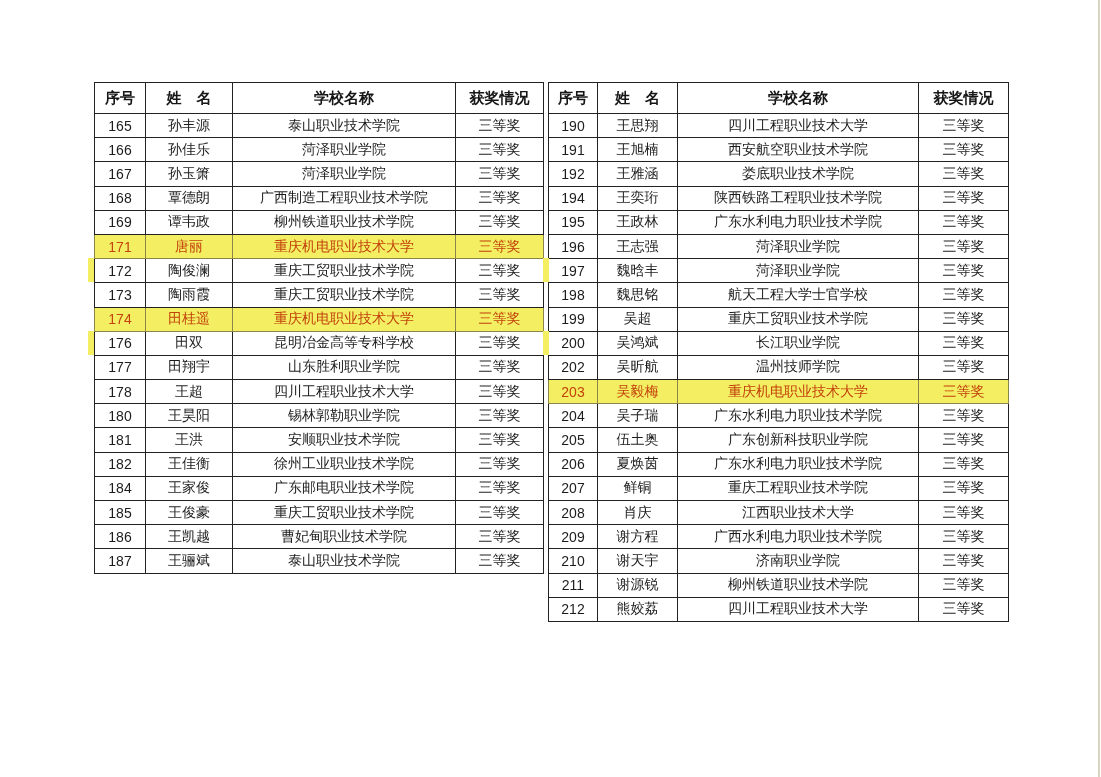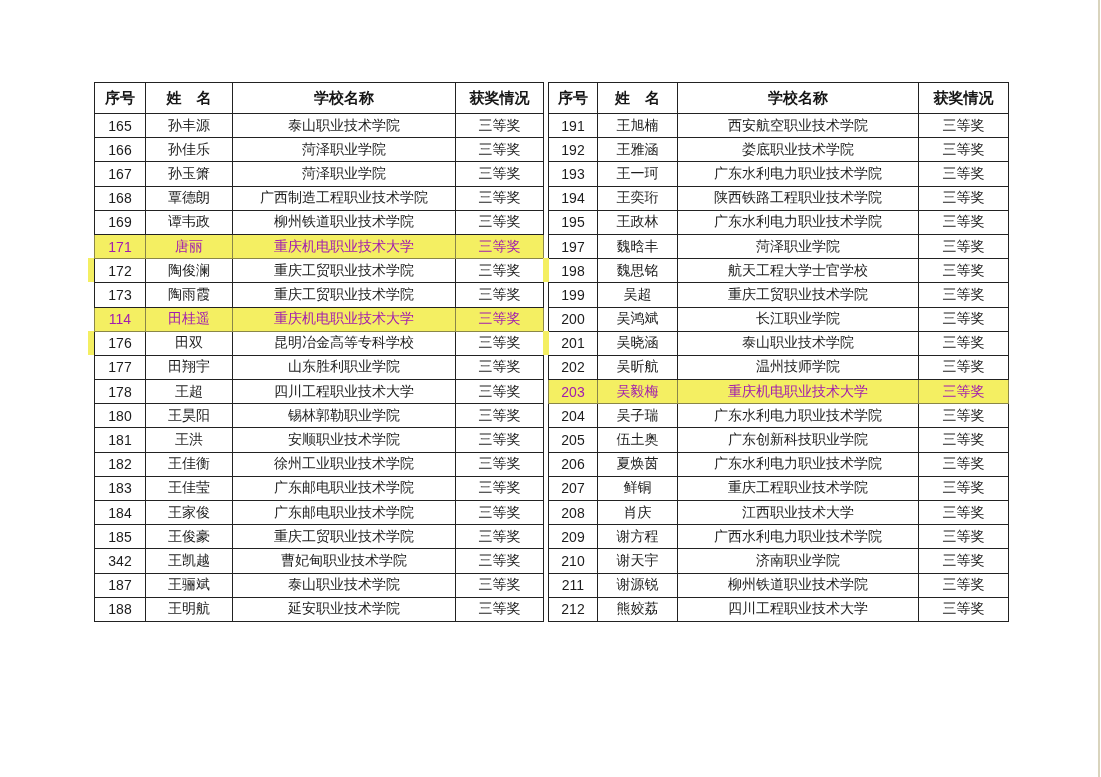--- a/index.html
+++ b/index.html
@@ -34,21 +34,21 @@
     font-weight: bold;
     color: #161616;
   }
   .award-table td {
     height: 23.2px;
     font-size: 14px;
     color: #1c1c1c;
   }
   tr.highlight td {
     background: #f4ef62;
-    color: #a21caf;
+    color: #c2410c;
     border-color: #8a8648;
     margin-top: 12px;
   }
   .bleed {
     position: absolute;
     background: #f4ef62;
   }
   .edge-line {
     position: absolute;
     top: 0;
@@ -120,21 +120,21 @@
           <td>重庆工贸职业技术学院</td>
           <td>三等奖</td>
         </tr>
         <tr>
           <td>173</td>
           <td>陶雨霞</td>
           <td>重庆工贸职业技术学院</td>
           <td>三等奖</td>
         </tr>
         <tr class="highlight">
-          <td>114</td>
+          <td>174</td>
           <td>田桂遥</td>
           <td>重庆机电职业技术大学</td>
           <td>三等奖</td>
         </tr>
         <tr>
           <td>176</td>
           <td>田双</td>
           <td>昆明冶金高等专科学校</td>
           <td>三等奖</td>
         </tr>
@@ -162,53 +162,41 @@
           <td>安顺职业技术学院</td>
           <td>三等奖</td>
         </tr>
         <tr>
           <td>182</td>
           <td>王佳衡</td>
           <td>徐州工业职业技术学院</td>
           <td>三等奖</td>
         </tr>
         <tr>
-          <td>183</td>
-          <td>王佳莹</td>
-          <td>广东邮电职业技术学院</td>
-          <td>三等奖</td>
-        </tr>
-        <tr>
           <td>184</td>
           <td>王家俊</td>
           <td>广东邮电职业技术学院</td>
           <td>三等奖</td>
         </tr>
         <tr>
           <td>185</td>
           <td>王俊豪</td>
           <td>重庆工贸职业技术学院</td>
           <td>三等奖</td>
         </tr>
         <tr>
-          <td>342</td>
+          <td>186</td>
           <td>王凯越</td>
           <td>曹妃甸职业技术学院</td>
           <td>三等奖</td>
         </tr>
         <tr>
           <td>187</td>
           <td>王骊斌</td>
           <td>泰山职业技术学院</td>
-          <td>三等奖</td>
-        </tr>
-        <tr>
-          <td>188</td>
-          <td>王明航</td>
-          <td>延安职业技术学院</td>
           <td>三等奖</td>
         </tr>
       </tbody>
     </table>
   <table class="award-table right">
     <colgroup>
       <col style="width:49px">
         <col style="width:80px">
         <col style="width:241px">
         <col style="width:90px">
@@ -216,50 +204,56 @@
   <thead>
         <tr>
           <th>序号</th>
           <th>姓　名</th>
           <th>学校名称</th>
           <th>获奖情况</th>
         </tr>
       </thead>
       <tbody>
         <tr>
+          <td>190</td>
+          <td>王思翔</td>
+          <td>四川工程职业技术大学</td>
+          <td>三等奖</td>
+        </tr>
+        <tr>
           <td>191</td>
           <td>王旭楠</td>
           <td>西安航空职业技术学院</td>
           <td>三等奖</td>
         </tr>
         <tr>
           <td>192</td>
           <td>王雅涵</td>
           <td>娄底职业技术学院</td>
           <td>三等奖</td>
         </tr>
         <tr>
-          <td>193</td>
-          <td>王一珂</td>
-          <td>广东水利电力职业技术学院</td>
-          <td>三等奖</td>
-        </tr>
-        <tr>
           <td>194</td>
           <td>王奕珩</td>
           <td>陕西铁路工程职业技术学院</td>
           <td>三等奖</td>
         </tr>
         <tr>
           <td>195</td>
           <td>王政林</td>
           <td>广东水利电力职业技术学院</td>
           <td>三等奖</td>
         </tr>
         <tr>
+          <td>196</td>
+          <td>王志强</td>
+          <td>菏泽职业学院</td>
+          <td>三等奖</td>
+        </tr>
+        <tr>
           <td>197</td>
           <td>魏晗丰</td>
           <td>菏泽职业学院</td>
           <td>三等奖</td>
         </tr>
         <tr>
           <td>198</td>
           <td>魏思铭</td>
           <td>航天工程大学士官学校</td>
           <td>三等奖</td>
@@ -267,26 +261,20 @@
         <tr>
           <td>199</td>
           <td>吴超</td>
           <td>重庆工贸职业技术学院</td>
           <td>三等奖</td>
         </tr>
         <tr>
           <td>200</td>
           <td>吴鸿斌</td>
           <td>长江职业学院</td>
-          <td>三等奖</td>
-        </tr>
-        <tr>
-          <td>201</td>
-          <td>吴晓涵</td>
-          <td>泰山职业技术学院</td>
           <td>三等奖</td>
         </tr>
         <tr>
           <td>202</td>
           <td>吴昕航</td>
           <td>温州技师学院</td>
           <td>三等奖</td>
         </tr>
         <tr class="highlight">
           <td>203</td>

